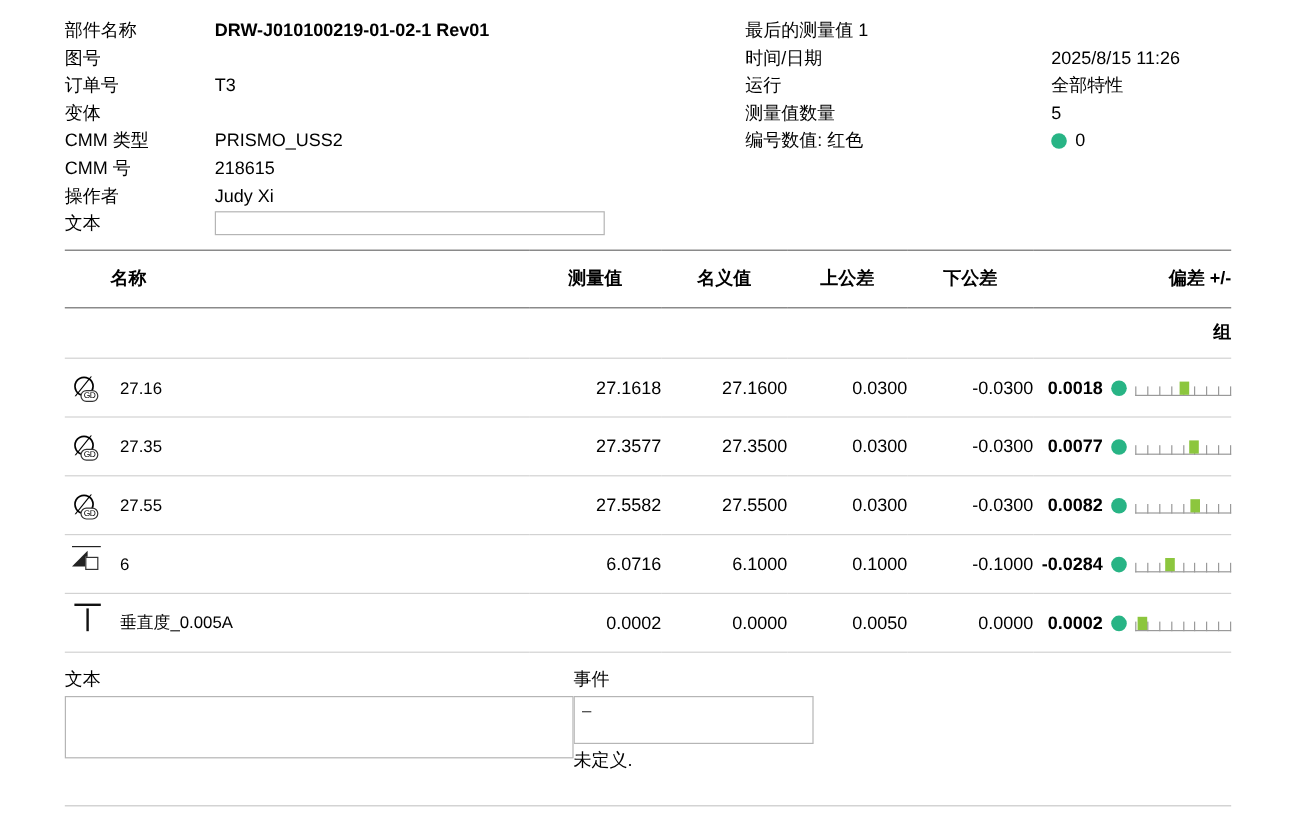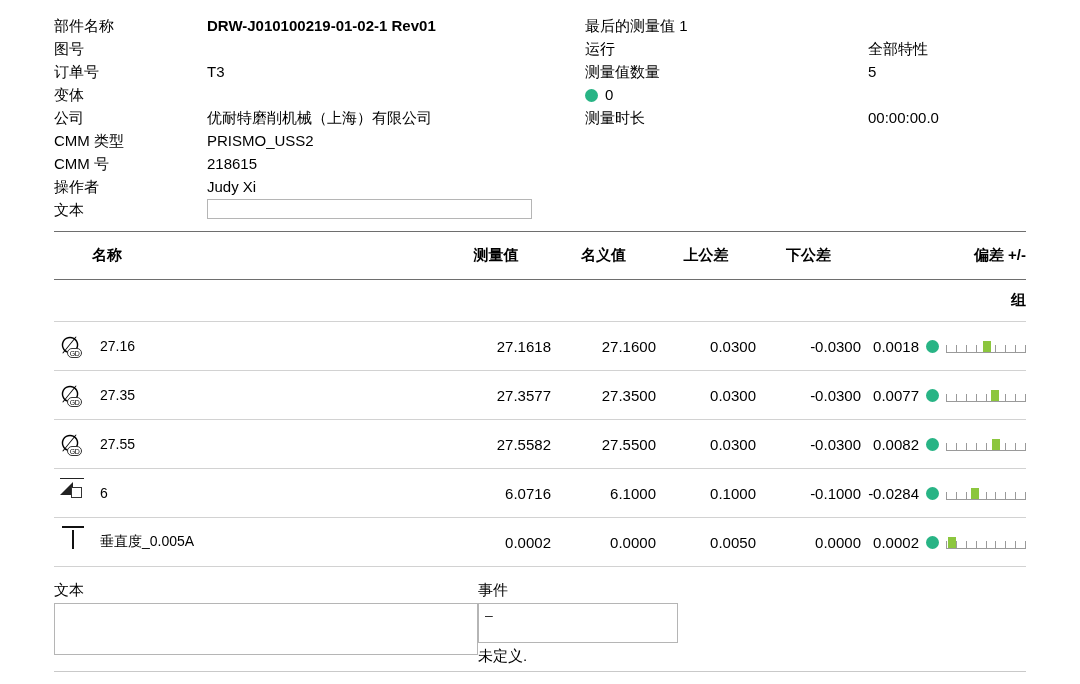--- a/index.html
+++ b/index.html
@@ -23,27 +23,27 @@
     padding: 14px 0 0 0;
     font-size: 15px;
   }
   .hdr-left {
     width: 585px;
     padding-left: 54px;
   }
   .hdr-right {
     flex: 1;
     padding-left: 0px;
+    margin-left: 36px;
   }
   .kv-row {
     display: flex;
     align-items: flex-start;
     height: 23px;
     line-height: 23px;
-    gap: 28px;
   }
   .kv-key {
     width: 125px;
     flex: 0 0 125px;
     font-size: 15px;
   }
   .kv-val {
     font-size: 15px;
   }
   .kv-val.bold { font-weight: bold; }
@@ -121,20 +121,21 @@
   }
   .tbl tbody td.c-name {
     text-align: left;
     padding-left: 6px;
   }
   .tbl tbody td.c-dev {
     text-align: right;
     padding-right: 0;
     white-space: nowrap;
     width: 150px;
+    font-weight: bold;
   }
   .w-meas { width: 110px; }
   .w-nom  { width: 105px; }
   .w-upper{ width: 100px; margin-top: 39px; }
   .w-lower{ width: 105px; }
 
   .name-cell {
     display: flex;
     align-items: center;
     gap: 10px;
@@ -306,59 +307,56 @@
       </div>
       <div class="kv-row">
         <div class="kv-key">订单号</div>
         <div class="kv-val">T3</div>
       </div>
       <div class="kv-row">
         <div class="kv-key">变体</div>
         <div class="kv-val"></div>
       </div>
       <div class="kv-row">
-        <div class="kv-key">公司</div>
-        <div class="kv-val">优耐特磨削机械（上海）有限公司</div>
-      </div>
-      <div class="kv-row">
         <div class="kv-key">CMM 类型</div>
         <div class="kv-val">PRISMO_USS2</div>
       </div>
       <div class="kv-row">
         <div class="kv-key">CMM 号</div>
         <div class="kv-val">218615</div>
       </div>
       <div class="kv-row">
         <div class="kv-key">操作者</div>
         <div class="kv-val">Judy Xi</div>
       </div>
       <div class="kv-row">
         <div class="kv-key">文本</div>
         <div class="text-input" title=""></div>
       </div>
     </div>
 
     <div class="hdr-right">
       <div class="single-line">最后的测量值 1</div>
       <div class="kv-row">
+        <div class="kv-key">时间/日期</div>
+        <div class="kv-val">2025/8/15 11:26</div>
+      </div>
+      <div class="kv-row">
         <div class="kv-key">运行</div>
         <div class="kv-val">全部特性</div>
       </div>
       <div class="kv-row">
         <div class="kv-key">测量值数量</div>
         <div class="kv-val">5</div>
       </div>
       <div class="kv-row">
+        <div class="kv-key">编号数值: 红色</div>
         <div class="kv-val">
           <span class="dot"></span><span>0</span>
         </div>
-      </div>
-      <div class="kv-row">
-        <div class="kv-key">测量时长</div>
-        <div class="kv-val">00:00:00.0</div>
       </div>
     </div>
   </div>
 
   <div class="table-wrap">
     <table class="tbl">
       <thead>
         <tr>
           <th class="col-name">名称</th>
           <th class="w-meas">测量值</th>

